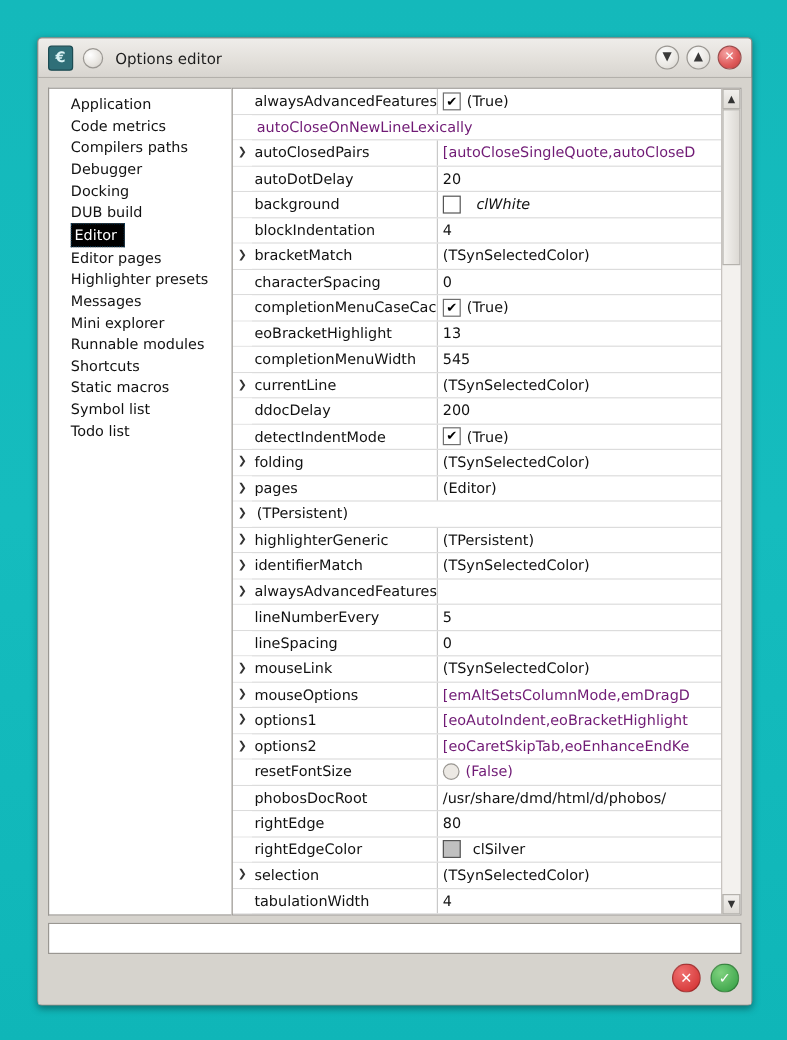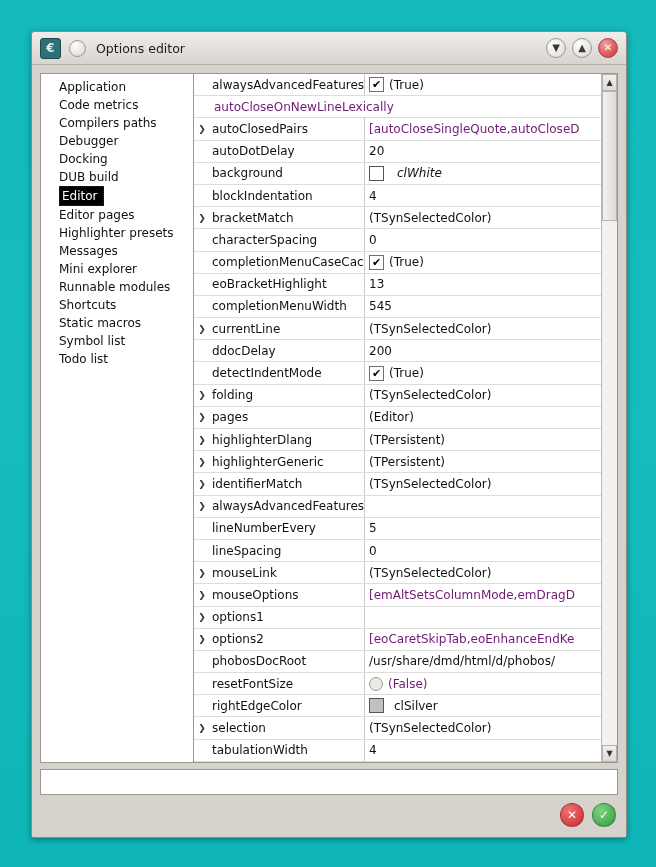--- a/index.html
+++ b/index.html
@@ -318,21 +318,20 @@
               </div>
               <div class="row">
                 <div class="expander">❯</div>
                 <div class="name">pages</div>
                 <div class="value">
                   <span>(Editor)</span>
                 </div>
               </div>
               <div class="row">
                 <div class="expander">❯</div>
-                <div class="name">highlighterDlang</div>
                 <div class="value">
                   <span>(TPersistent)</span>
                 </div>
               </div>
               <div class="row">
                 <div class="expander">❯</div>
                 <div class="name">highlighterGeneric</div>
                 <div class="value">
                   <span>(TPersistent)</span>
                 </div>
@@ -372,41 +371,51 @@
               <div class="row">
                 <div class="expander">❯</div>
                 <div class="name">mouseOptions</div>
                 <div class="value">
                   <span class="val-green">[emAltSetsColumnMode,emDragD</span>
                 </div>
               </div>
               <div class="row">
                 <div class="expander">❯</div>
                 <div class="name">options1</div>
+                <div class="value">
+                  <span class="val-green">[eoAutoIndent,eoBracketHighlight</span>
+                </div>
               </div>
               <div class="row">
                 <div class="expander">❯</div>
                 <div class="name">options2</div>
                 <div class="value">
                   <span class="val-green">[eoCaretSkipTab,eoEnhanceEndKe</span>
-                </div>
-              </div>
-              <div class="row">
-                <div class="expander"></div>
-                <div class="name">phobosDocRoot</div>
-                <div class="value">
-                  <span>/usr/share/dmd/html/d/phobos/</span>
                 </div>
               </div>
               <div class="row">
                 <div class="expander"></div>
                 <div class="name">resetFontSize</div>
                 <div class="value">
                   <span class="radio"></span>
                   <span class="val-green">(False)</span>
+                </div>
+              </div>
+              <div class="row">
+                <div class="expander"></div>
+                <div class="name">phobosDocRoot</div>
+                <div class="value">
+                  <span>/usr/share/dmd/html/d/phobos/</span>
+                </div>
+              </div>
+              <div class="row">
+                <div class="expander"></div>
+                <div class="name">rightEdge</div>
+                <div class="value">
+                  <span>80</span>
                 </div>
               </div>
               <div class="row">
                 <div class="expander"></div>
                 <div class="name">rightEdgeColor</div>
                 <div class="value">
                   <span class="swatch" style="background: rgb(192, 192, 192);"></span>
                   <span style="margin-left: 5px;">clSilver</span>
                 </div>
               </div>

